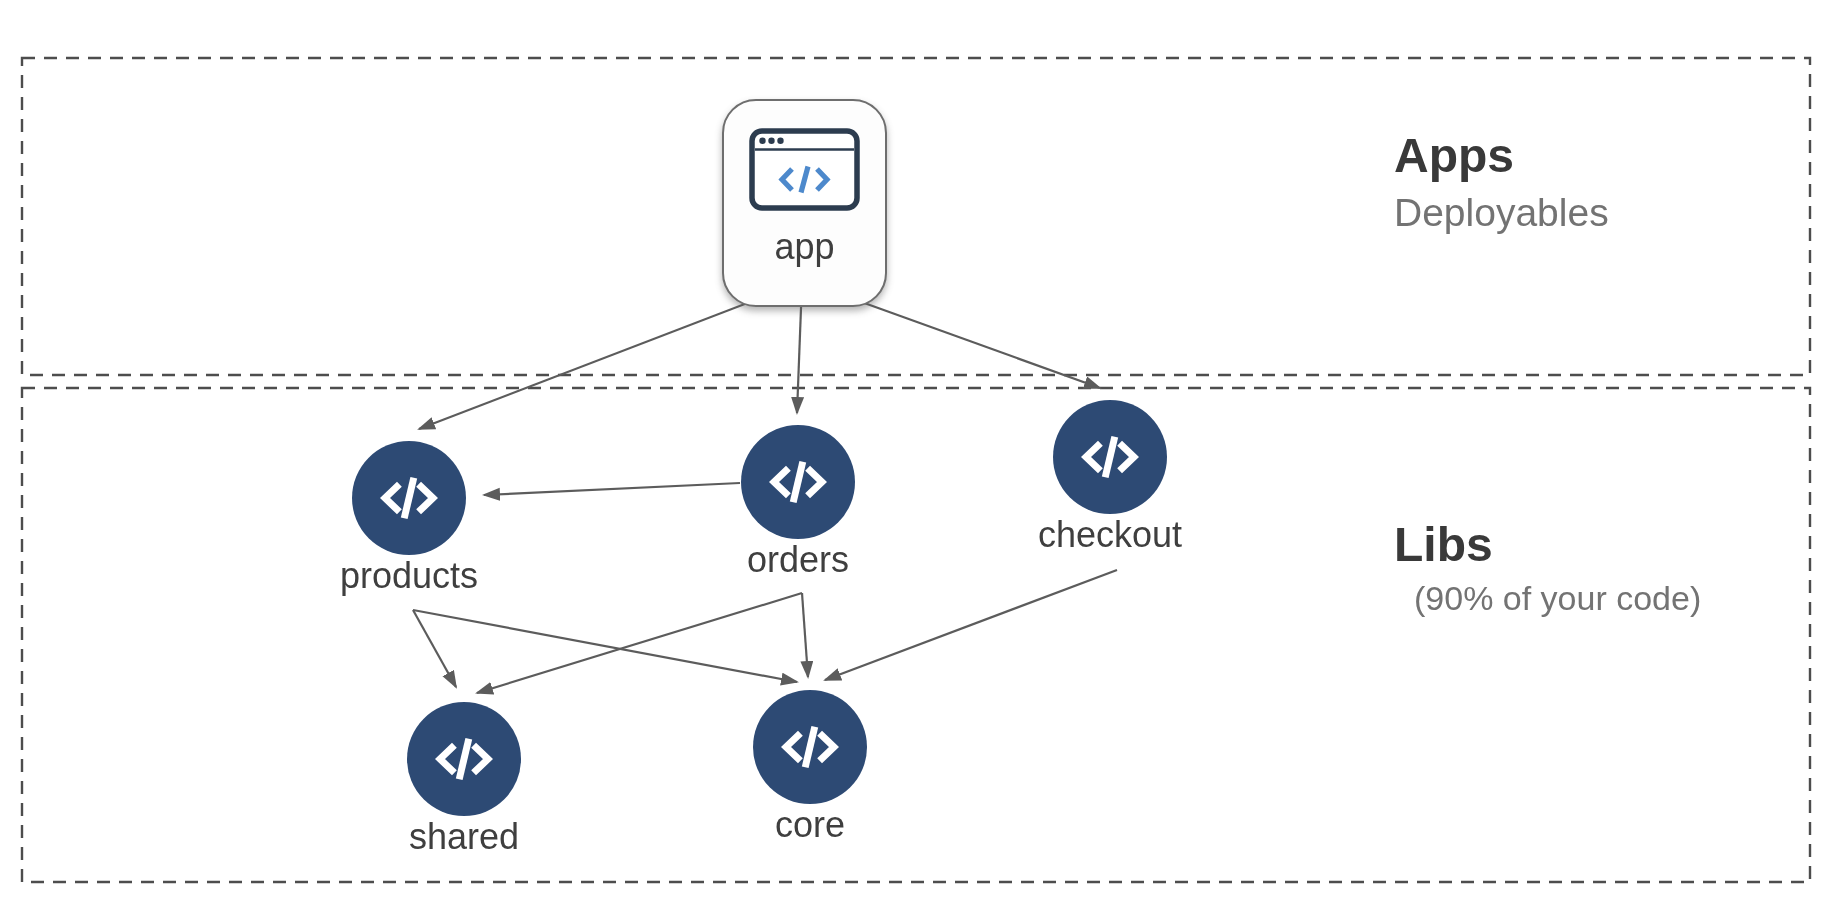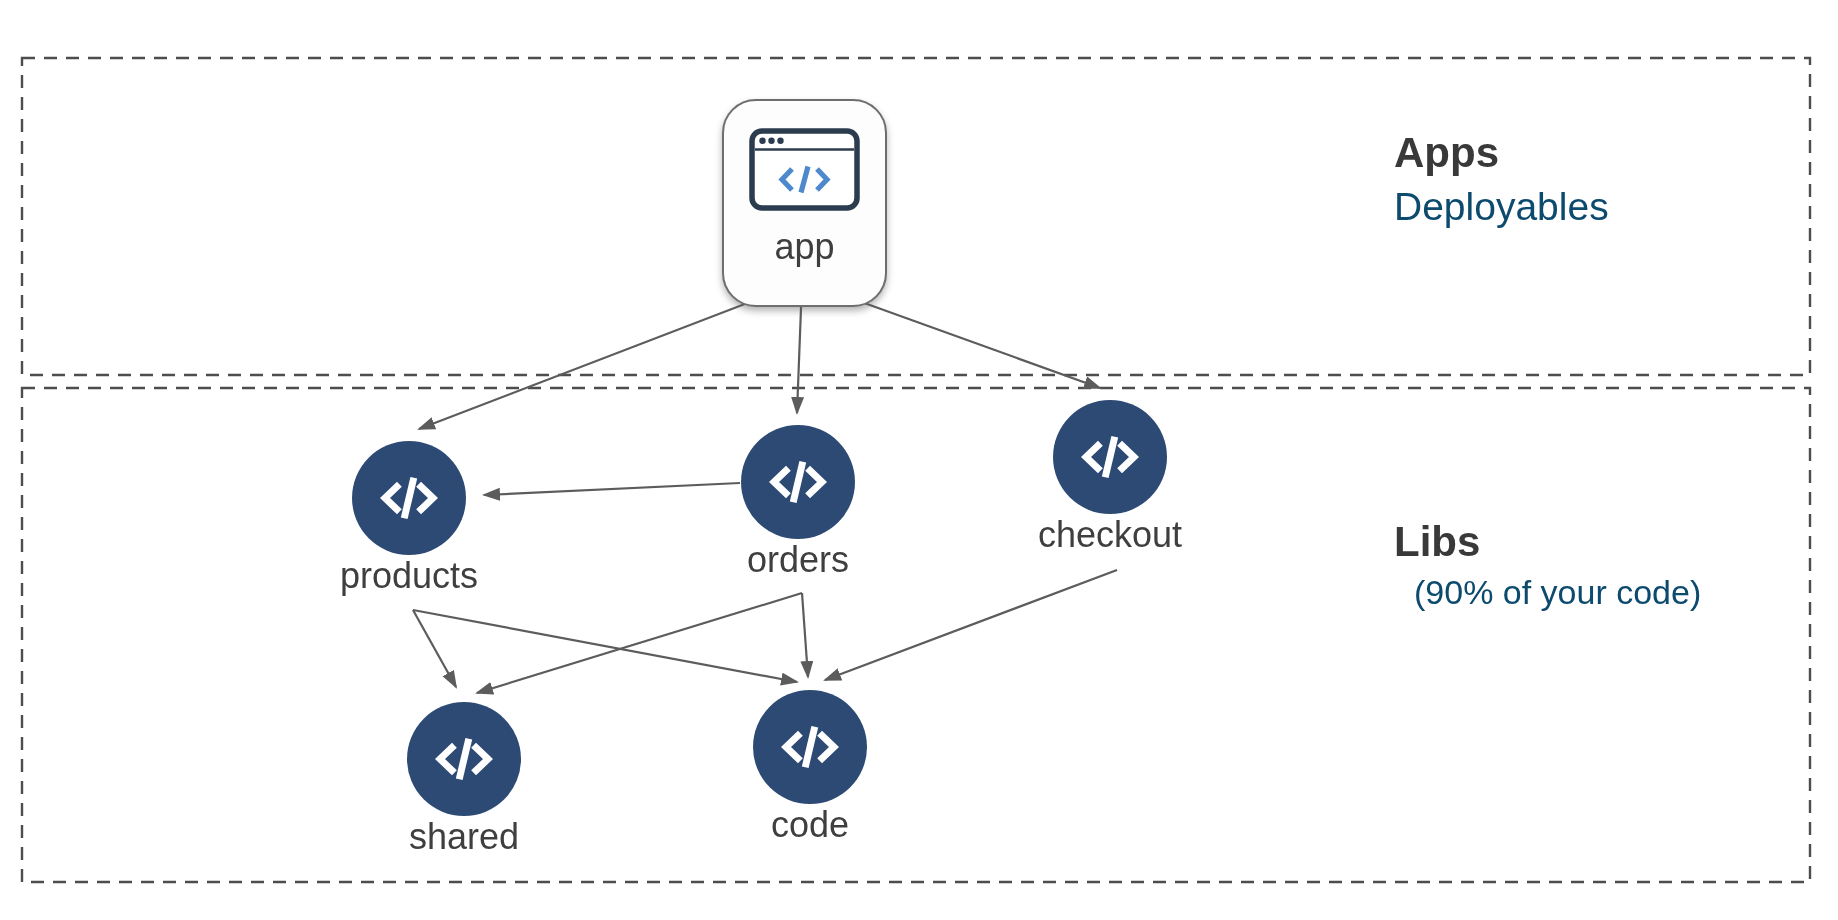--- a/index.html
+++ b/index.html
@@ -67,27 +67,27 @@
   }
   .node-products { left: 352px; top: 441px; }
   .node-orders   { left: 741px; top: 425px; }
   .node-checkout { left: 1053px; top: 400px; }
   .node-shared   { left: 407px; top: 702px; }
   .node-core     { left: 753px; top: 690px; }
 
   
   .section-label { position: absolute; z-index: 2; }
   .section-title {
-    font-size: 42px;
+    font-size: 48px;
     font-weight: 700;
     color: #393939;
     line-height: 1;
   }
   .section-subtitle {
-    color: #0c4a6e;
+    color: #737373;
     line-height: 1;
   }
   .apps-label { left: 1394px; top: 132px; }
   .apps-label .section-subtitle { font-size: 39px; margin-top: 13px; }
   .libs-label { left: 1394px; top: 521px; }
   .libs-label .section-subtitle { font-size: 34px; margin-top: 12px; margin-left: 20px; }
 </style>
 </head>
 <body>
 
@@ -187,21 +187,21 @@
   <div class="lib-node node-core">
     <div class="lib-circle">
       <svg width="64" height="64" viewBox="0 0 60 60">
         <g stroke="#ffffff" stroke-width="6.5" fill="none">
           <polyline points="21,17 7.5,30 21,43"></polyline>
           <polyline points="39,17 52.5,30 39,43"></polyline>
           <line x1="34.5" y1="11" x2="25.5" y2="49"></line>
         </g>
       </svg>
     </div>
-    <div class="lib-label">code</div>
+    <div class="lib-label">core</div>
   </div>
 
   <div class="section-label apps-label">
     <div class="section-title">Apps</div>
     <div class="section-subtitle">Deployables</div>
   </div>
 
   <div class="section-label libs-label">
     <div class="section-title">Libs</div>
     <div class="section-subtitle">(90% of your code)</div>

